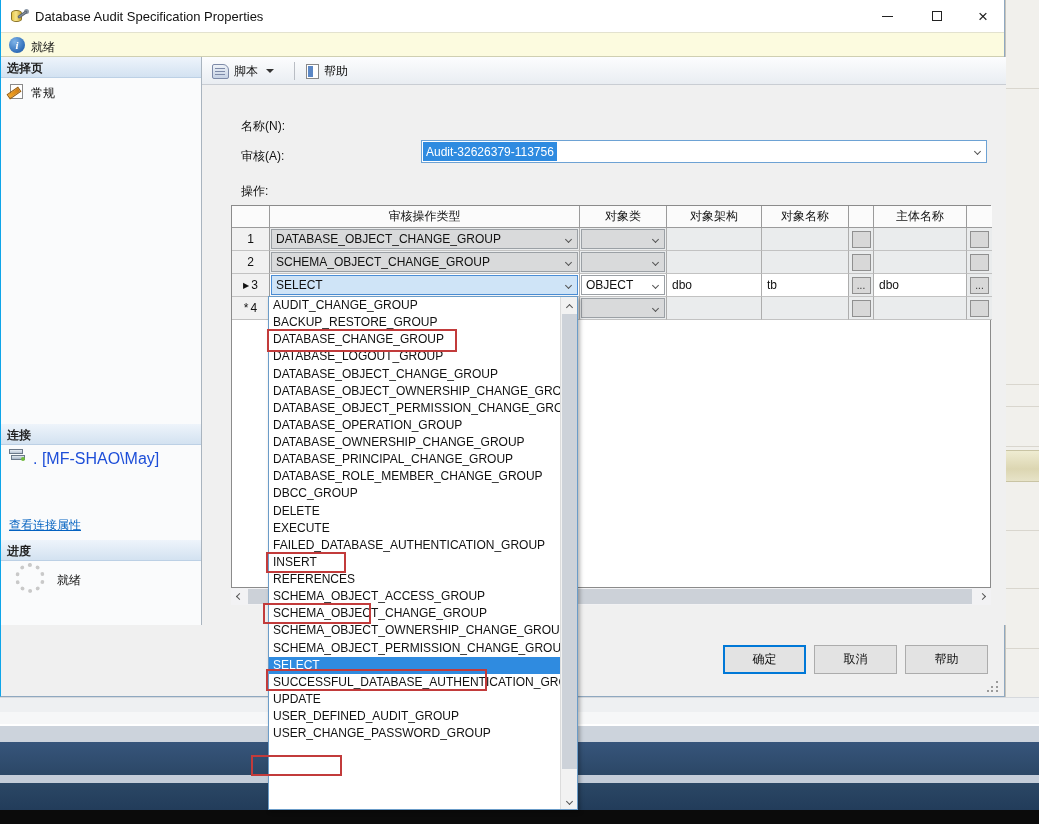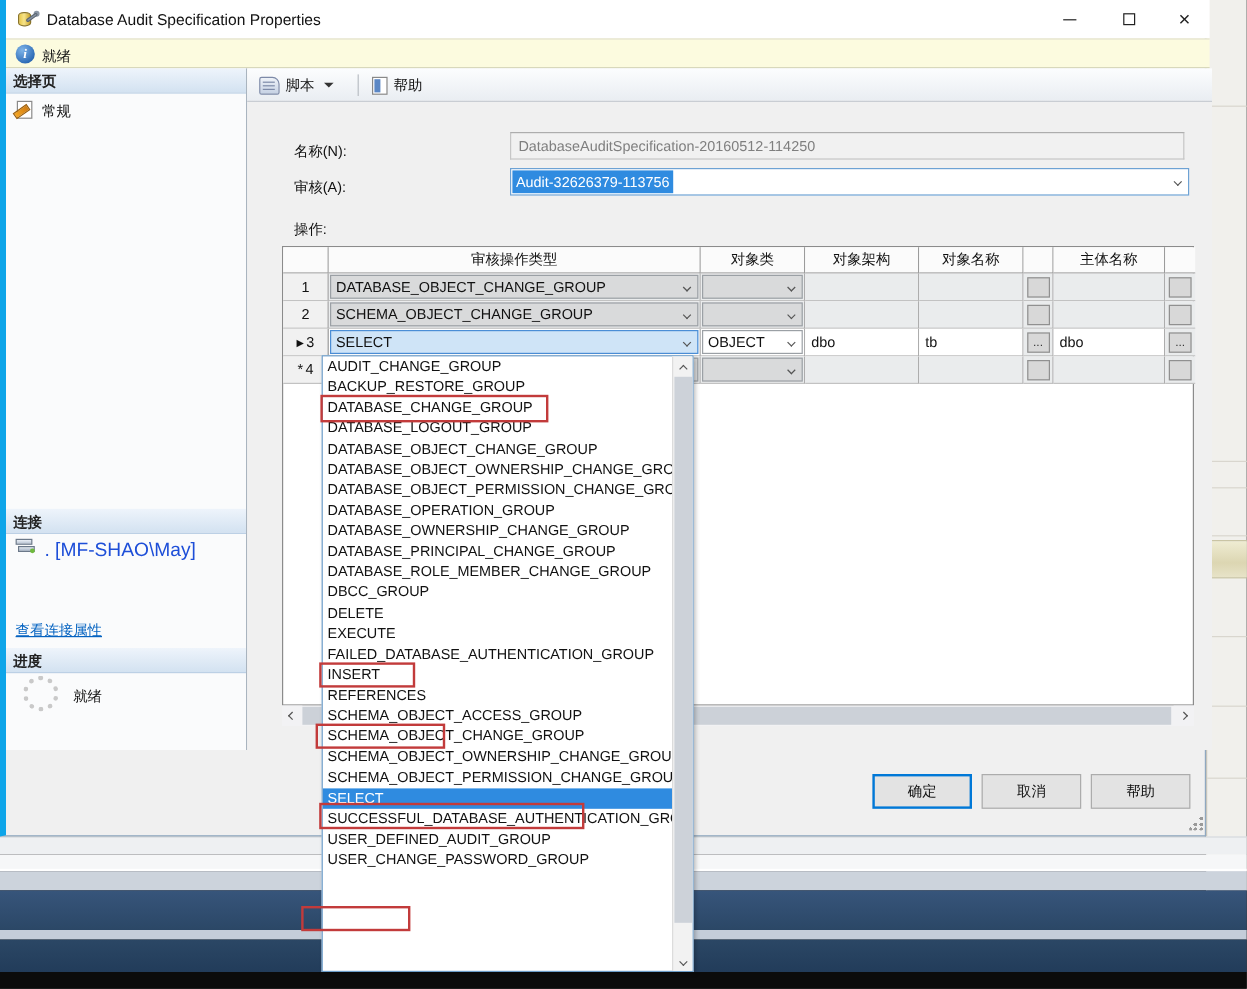--- a/index.html
+++ b/index.html
@@ -16,21 +16,21 @@
   .b1 { top:697px; height:15px; background:#eef0f2; border-top:1px solid #d6d9dd; }
   .b2 { top:712px; height:14px; background:#f6f7f8; border-bottom:2px solid #ffffff; }
   .b3 { top:726px; height:16px; background:#ccd3dc; }
   .b4 { top:742px; height:33px; background:linear-gradient(180deg,#37557b,#2b4766); }
   .b5 { top:775px; height:8px; background:#c4cdd9; }
   .b6 { top:783px; height:27px; background:linear-gradient(180deg,#2b4765,#223c5a); }
   .b7 { top:810px; height:14px; background:#0b0b0b; }
 
   
   .dialog { left:0; top:0; width:1005px; height:697px; background:#f0f0f0;
-      border-right:1px solid #8fa8c0; border-bottom:1px solid #8fa8c0; border-left:5px solid #0ea5e9; }
+      border-right:1px solid #8fa8c0; border-bottom:1px solid #8fa8c0; border-left:1px solid #0ea5e9; }
 
   .titlebar { left:0; top:0; width:1003px; height:32px; background:#ffffff; }
   .title-text { left:34px; top:9px; font-size:13px; color:#111; }
   .app-icon { left:10px; top:8px; width:17px; height:16px; }
   .app-icon .cyl { position:absolute; left:0; top:2px; width:11px; height:12px; background:linear-gradient(90deg,#e8c84a,#f7e48a 45%,#caa52e); border:1px solid #8a742a; border-radius:5px/3px; }
   .app-icon .wrench { position:absolute; left:6px; top:5px; width:11px; height:3px; background:#8b97a6; border:1px solid #5c6775; transform:rotate(-35deg); border-radius:2px; }
   .app-icon .wrench-head { position:absolute; left:13px; top:1px; width:5px; height:5px; border:2px solid #8b97a6; border-radius:50%; background:#fff; }
   .win-btn { top:0; width:48px; height:32px; display:flex; align-items:center; justify-content:center; }
   .glyph-min { width:11px; height:1px; background:#222; }
   .glyph-max { width:10px; height:10px; border:1px solid #222; }
@@ -200,21 +200,20 @@
           <div class="caret-down"></div>
         </div>
         <div class="tb-sep"></div>
         <div class="tb-btn tb-help">
           <div class="help-icon"></div>
           <span>帮助</span>
         </div>
       </div>
 
       <div class="abs form-label" style="left:39px;top:61px">名称(N):</div>
-      <div class="abs input-disabled">DatabaseAuditSpecification-20160512-114250</div>
 
       <div class="abs form-label" style="left:39px;top:91px">审核(A):</div>
       <div class="abs combo">
         <span class="sel-text">Audit-32626379-113756</span>
         <div class="dd-btn">
             <div class="chev sm down"></div>
           </div>
       </div>
 
       <div class="abs form-label" style="left:39px;top:126px">操作:</div>
@@ -381,20 +380,21 @@
         <div class="dd-item">EXECUTE</div>
         <div class="dd-item">FAILED_DATABASE_AUTHENTICATION_GROUP</div>
         <div class="dd-item">INSERT</div>
         <div class="dd-item">REFERENCES</div>
         <div class="dd-item">SCHEMA_OBJECT_ACCESS_GROUP</div>
         <div class="dd-item">SCHEMA_OBJECT_CHANGE_GROUP</div>
         <div class="dd-item">SCHEMA_OBJECT_OWNERSHIP_CHANGE_GROUP</div>
         <div class="dd-item">SCHEMA_OBJECT_PERMISSION_CHANGE_GROUP</div>
         <div class="dd-item selected">SELECT</div>
         <div class="dd-item">SUCCESSFUL_DATABASE_AUTHENTICATION_GROUP</div>
+        <div class="dd-item">UPDATE</div>
         <div class="dd-item">USER_DEFINED_AUDIT_GROUP</div>
         <div class="dd-item">USER_CHANGE_PASSWORD_GROUP</div>
       </div>
     <div class="vscroll">
       <div class="vs-btn" style="top:0">
           <div class="chev sm up" style="margin-top:3px"></div>
         </div>
       <div class="vs-thumb"></div>
       <div class="vs-btn" style="top:497px">
           <div class="chev sm down" style="margin-bottom:3px"></div>

